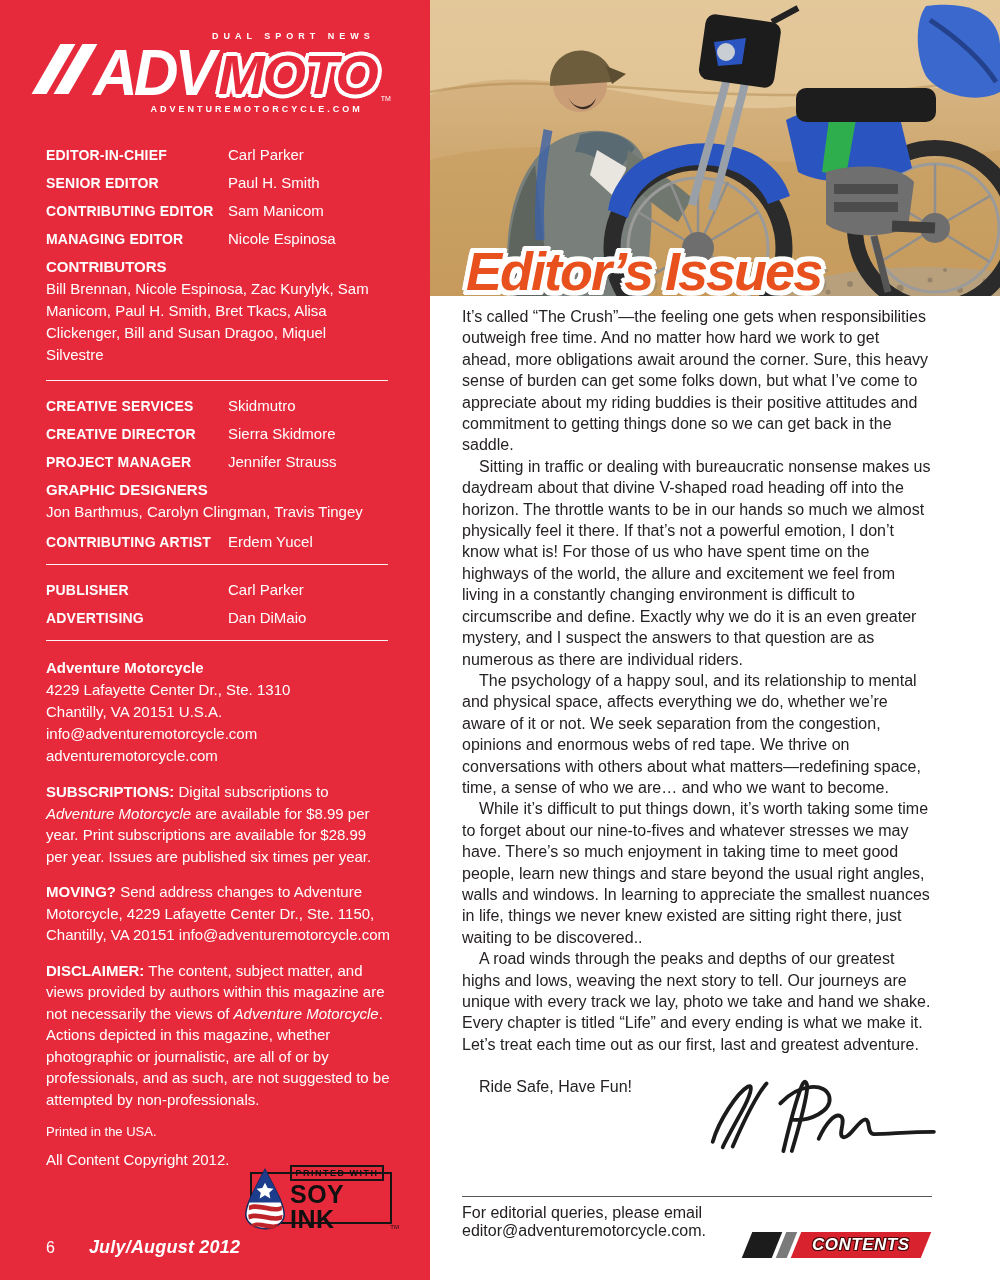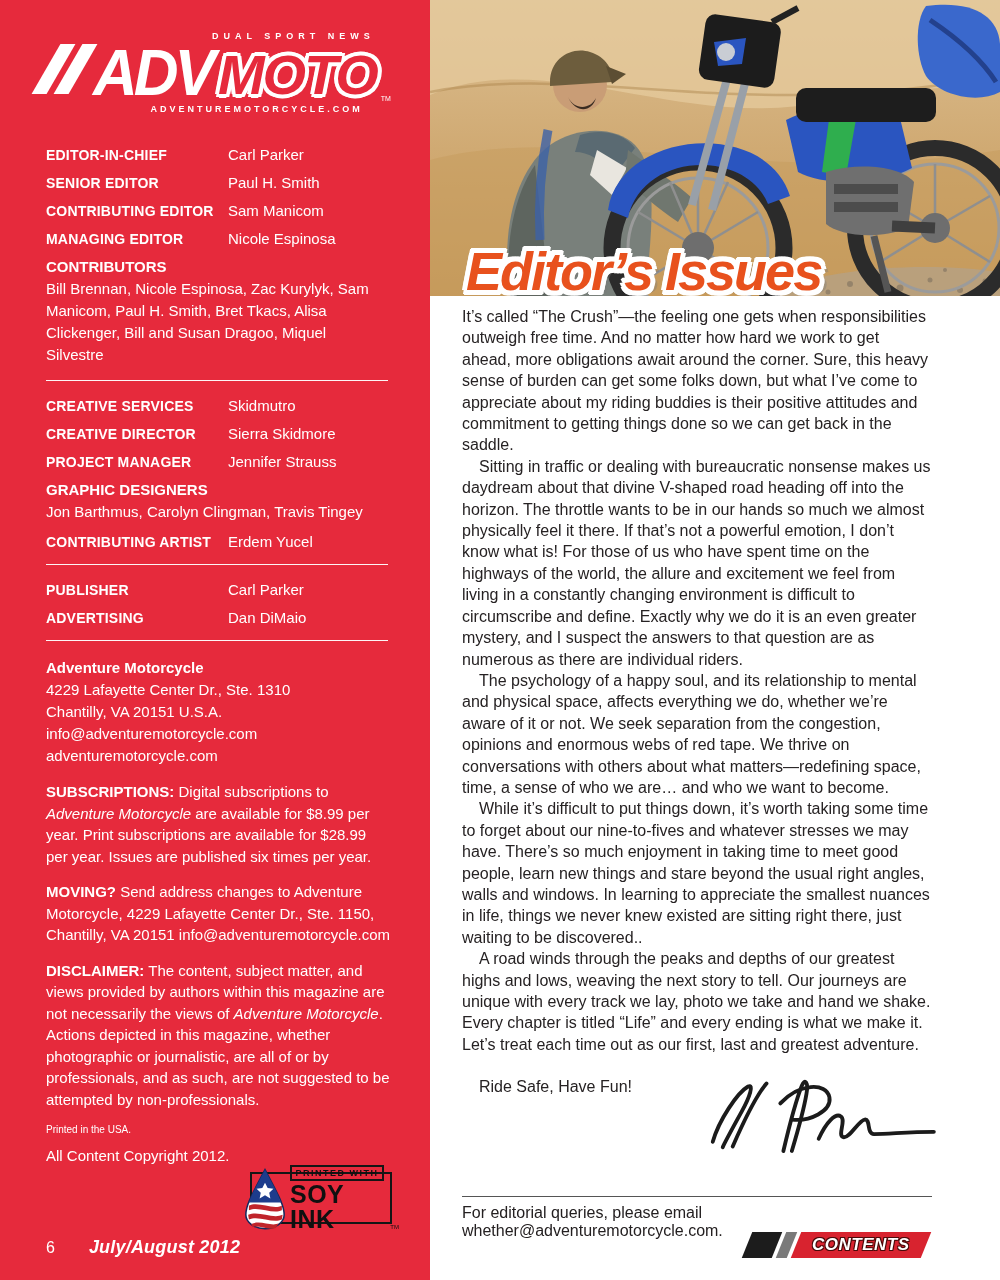--- a/index.html
+++ b/index.html
@@ -48,21 +48,21 @@
   .m-names { font-size:15px; line-height:22px; }
   .sb-divider { border:none; border-top:1px solid rgba(255,255,255,0.95); margin:14px 0 16px 0; width:342px; }
 
   .sb-para { font-size:15px; line-height:21.5px; margin-bottom:14px; width:344px; }
   .sb-para b { font-weight:bold; }
   .it { font-style:italic; }
 
   .addr-line { font-size:15px; line-height:22px; }
   .addr-company { font-weight:bold; }
 
-  .sb-printed { font-size:10px; margin-top:4px; }
+  .sb-printed { font-size:13px; margin-top:4px; }
   .sb-copyright { font-size:15px; margin-top:12px; }
 
   
   .soyink {
     position:absolute; right:38px; bottom:56px; width:142px; height:52px;
     border:2px solid #151515; display:flex; align-items:center; padding:3px 6px 3px 2px;
   }
   .soy-drop { position:absolute; left:-10px; top:-9px; width:46px; height:66px; }
   .soy-text { margin-left:36px; width:100%; }
   .soy-printed {
@@ -336,21 +336,21 @@
       <g fill="none" stroke="#1b1b1b" stroke-width="5" stroke-linecap="round">
         <path d="M14,86 C22,58 46,22 60,14 C68,10 62,28 52,46 C40,68 30,86 27,93"></path>
         <path d="M40,92 C54,60 72,24 84,10"></path>
         <path d="M106,98 C114,64 124,28 130,13 C134,3 139,8 136,24 C132,48 123,78 117,98"></path>
         <path d="M102,36 C126,10 162,8 166,28 C169,46 140,60 117,57"></path>
         <path d="M152,82 C162,60 174,48 181,53 C188,58 176,78 184,80 C192,82 204,58 212,57 C220,56 214,76 224,76 C244,76 268,73 302,73"></path>
       </g>
     </svg>
 
     <hr class="rc-divider">
-    <div class="footer-note">For editorial queries, please email whether@adventuremotorcycle.com.</div>
+    <div class="footer-note">For editorial queries, please email editor@adventuremotorcycle.com.</div>
 
     <div class="contents-btn">
       <span class="sl black"></span>
       <span class="sl gray"></span>
       <span class="contents-red">
         <span class="contents-label">CONTENTS</span>
       </span>
     </div>
   </div>
 

